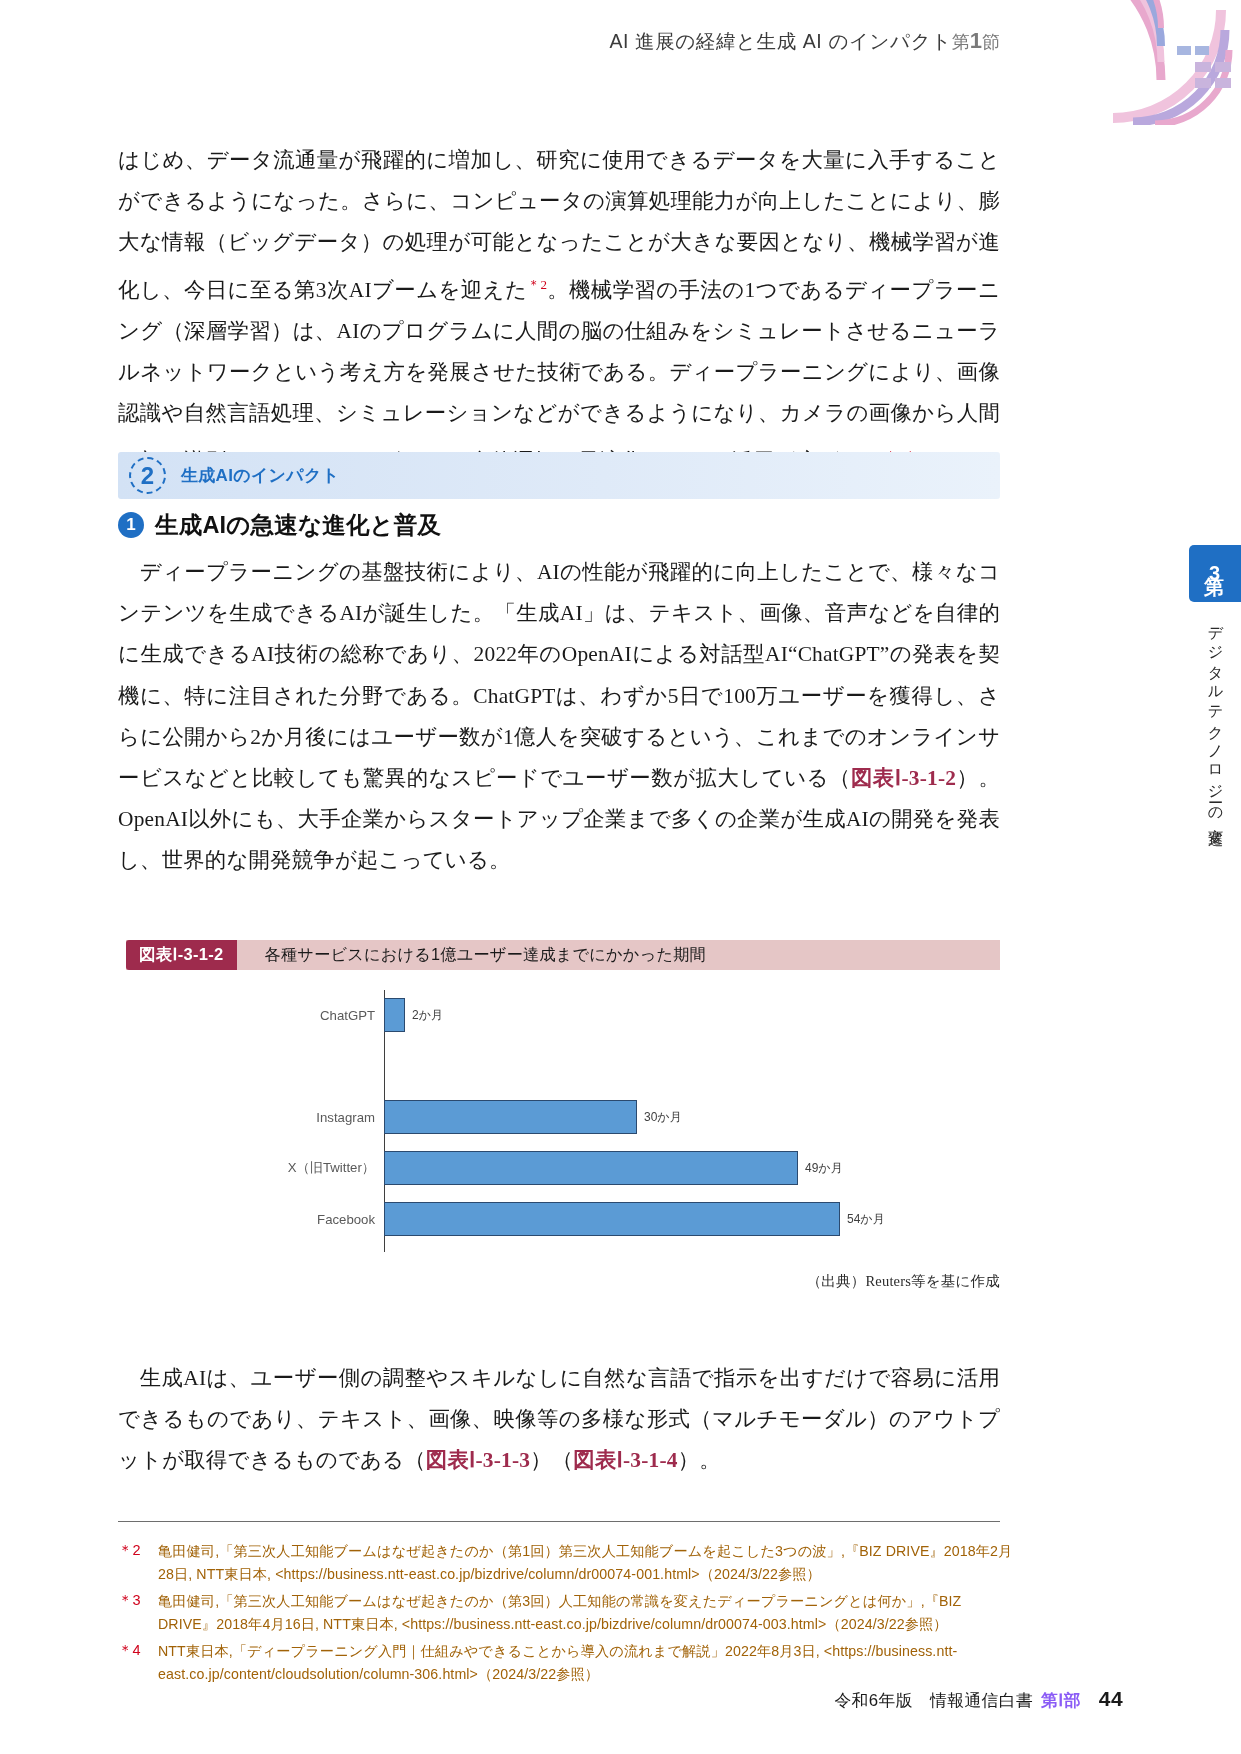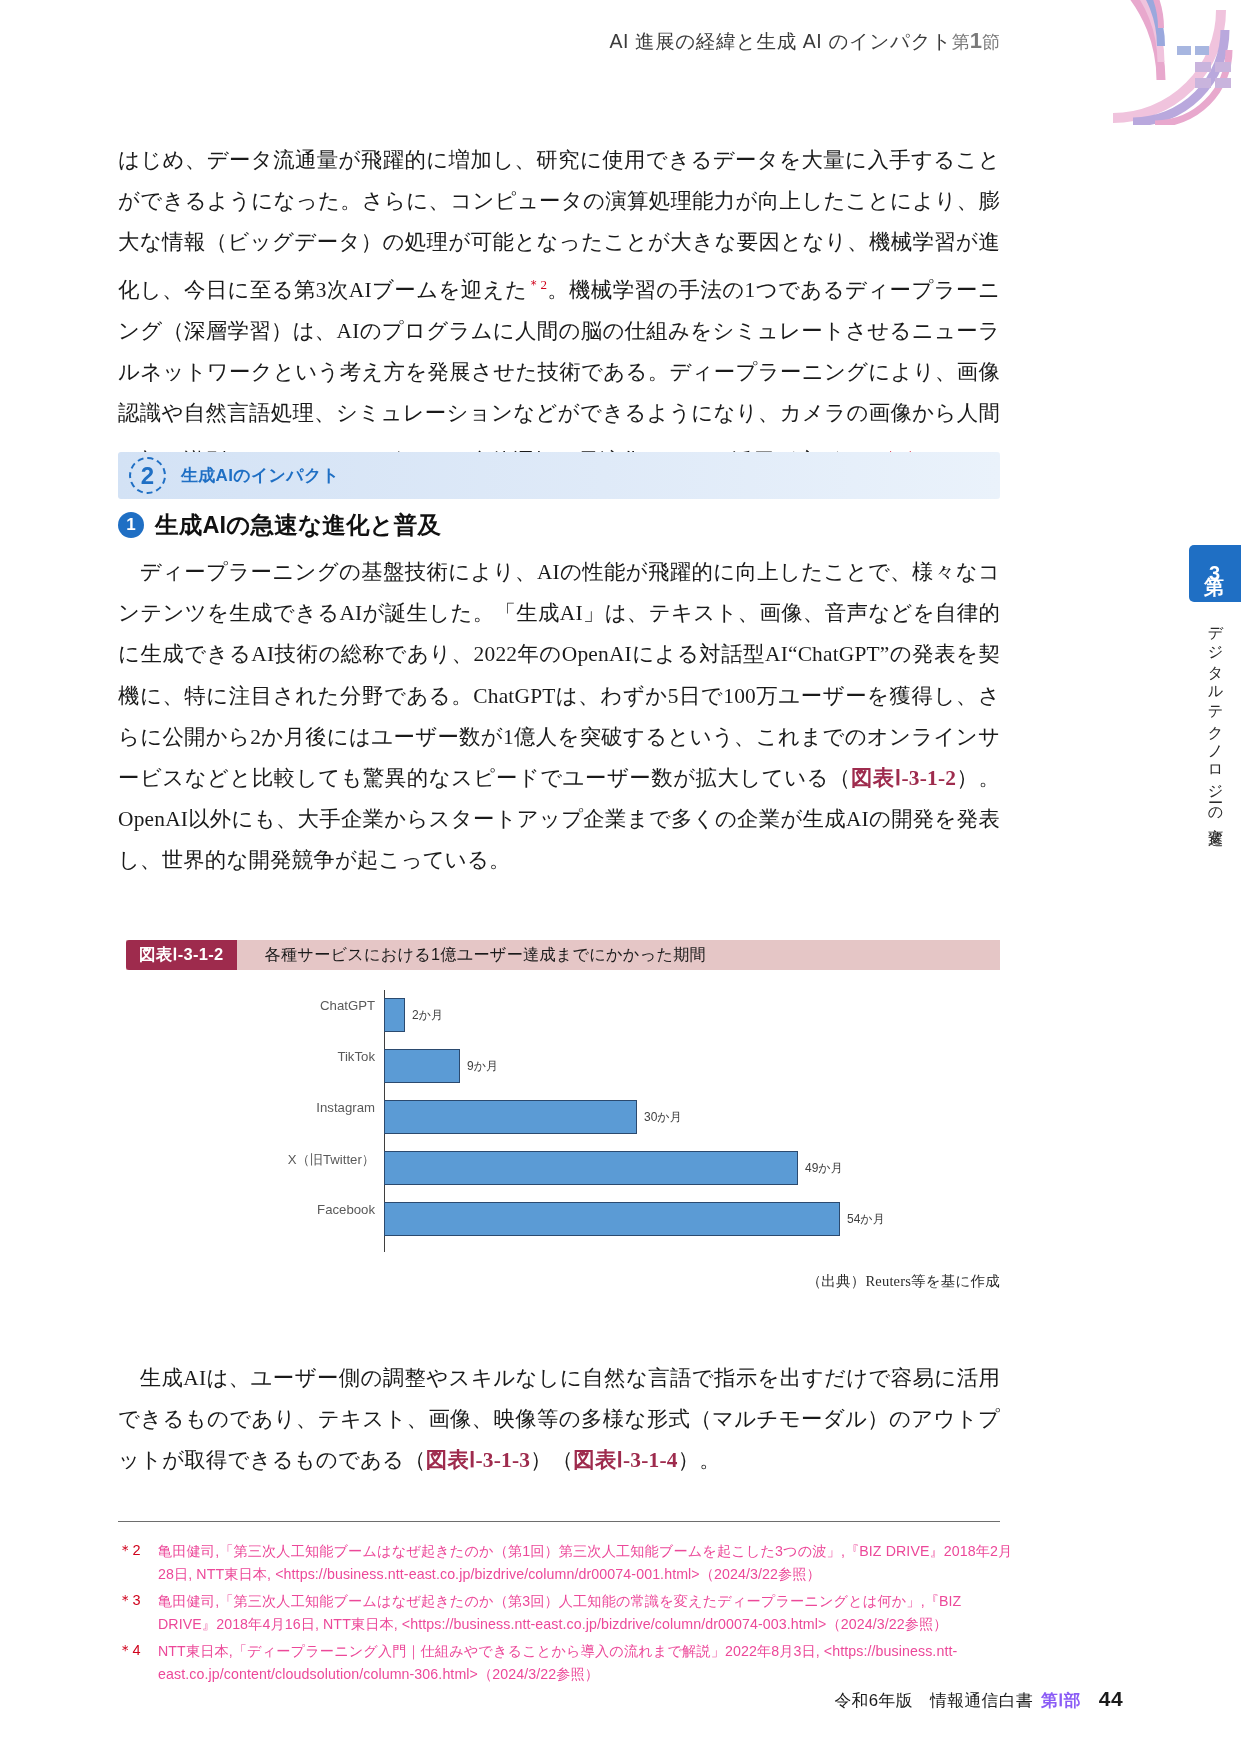--- a/index.html
+++ b/index.html
@@ -93,21 +93,21 @@
     font-size:16.5px; font-weight:700; letter-spacing:.3px;
     height:30px; padding:0 13px;
     display:flex; align-items:center;
     border-radius:3px 0 0 3px;
   }
   .fig-title {
     font-family:"Liberation Sans", sans-serif;
     font-size:16.2px; color:#1a1a1a; margin-left:28px; letter-spacing:.2px;
   }
   .chart-area { position:relative; height:278px; margin-top:14px; }
-  .bar-row { position:absolute; left:0; width:100%; height:34px; display:flex; }
+  .bar-row { position:absolute; left:0; width:100%; height:34px; display:flex; align-items:center; }
   .bar-label {
     width:258px; text-align:right; padding-right:9px;
     font-family:"Liberation Sans", sans-serif;
     font-size:13.2px; color:#595959; white-space:nowrap;
   }
   .bar-track { position:relative; flex:1 1 auto; height:34px; display:flex; align-items:center; }
   .bar {
     height:34px; background:#5b9bd5; border:1.1px solid #2b4a6f;
     box-sizing:border-box;
   }
@@ -147,21 +147,21 @@
   .fn-rule { position:absolute; left:118px; width:882px; height:1px; background:#6e6e6e; }
   .fn-list { position:absolute; left:118px; width:900px; }
   .fn-item { display:flex; margin-bottom:5px; }
   .fn-mark {
     width:40px; flex:0 0 40px; color:#d0021b;
     font-family:"Liberation Sans", sans-serif; font-size:14.5px;
     padding-top:1px;
   }
   .fn-text {
     font-family:"Liberation Sans", sans-serif;
-    font-size:14.2px; line-height:22.5px; color:#ec4899;
+    font-size:14.2px; line-height:22.5px; color:#a16207;
     letter-spacing:.1px;
   }
 
   
   .footer {
     position:absolute; right:118px; bottom:42px;
     font-family:"Liberation Sans", sans-serif;
     font-size:16.8px; color:#1a1a1a; letter-spacing:.4px;
     display:flex; align-items:baseline; gap:8px;
   }
@@ -229,27 +229,20 @@
       <div class="axis-line"></div>
 
       <div class="bar-row" style="top:14px;">
         <div class="bar-label">ChatGPT</div>
         <div class="bar-track">
           <div class="bar" style="width:21px;"></div>
           <div class="bar-value">2か月</div>
         </div>
       </div>
 
-      <div class="bar-row" style="top:65px;">
-        <div class="bar-label">TikTok</div>
-        <div class="bar-track">
-          <div class="bar" style="width:76px;"></div>
-          <div class="bar-value">9か月</div>
-        </div>
-      </div>
 
       <div class="bar-row" style="top:116px;">
         <div class="bar-label">Instagram</div>
         <div class="bar-track">
           <div class="bar" style="width:253px;"></div>
           <div class="bar-value">30か月</div>
         </div>
       </div>
 
       <div class="bar-row" style="top:167px;">

